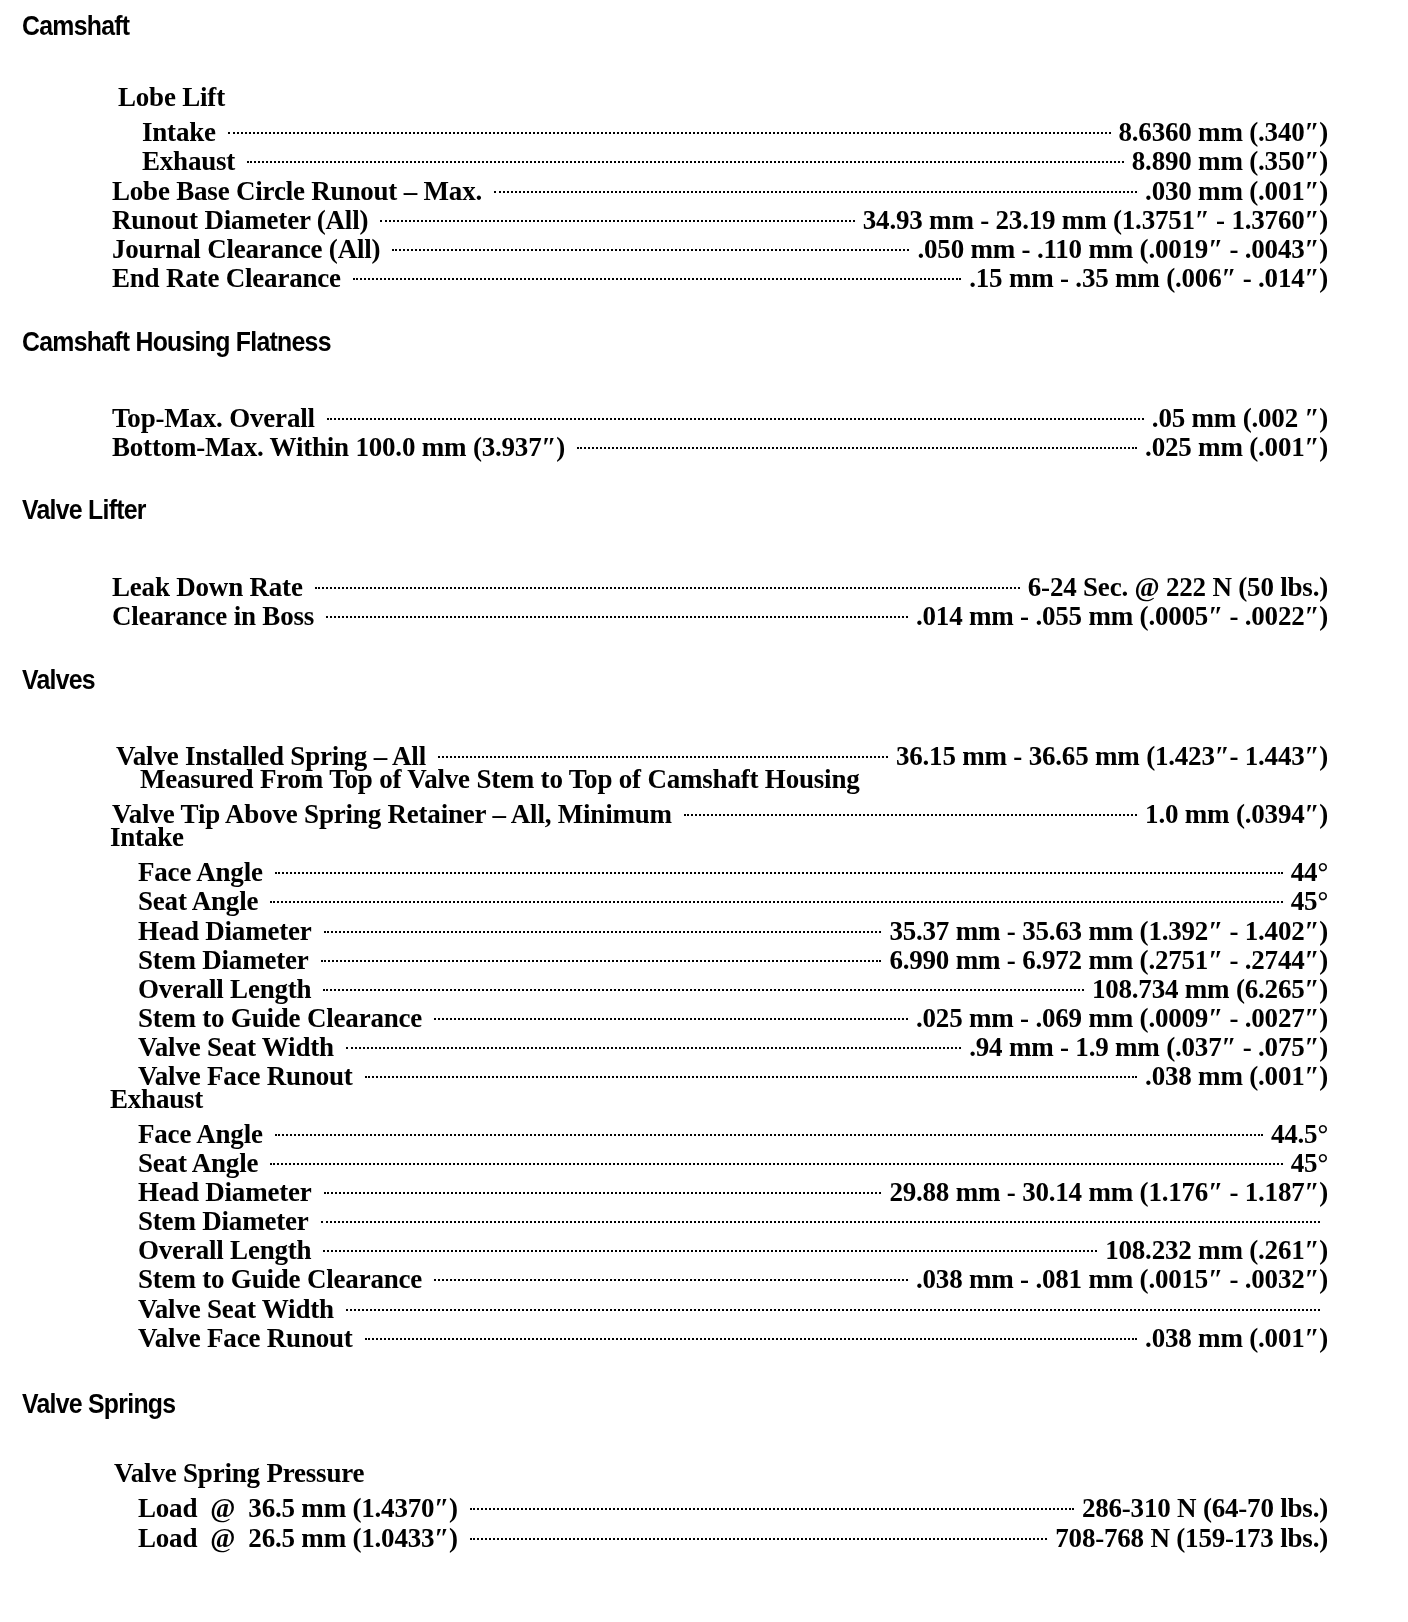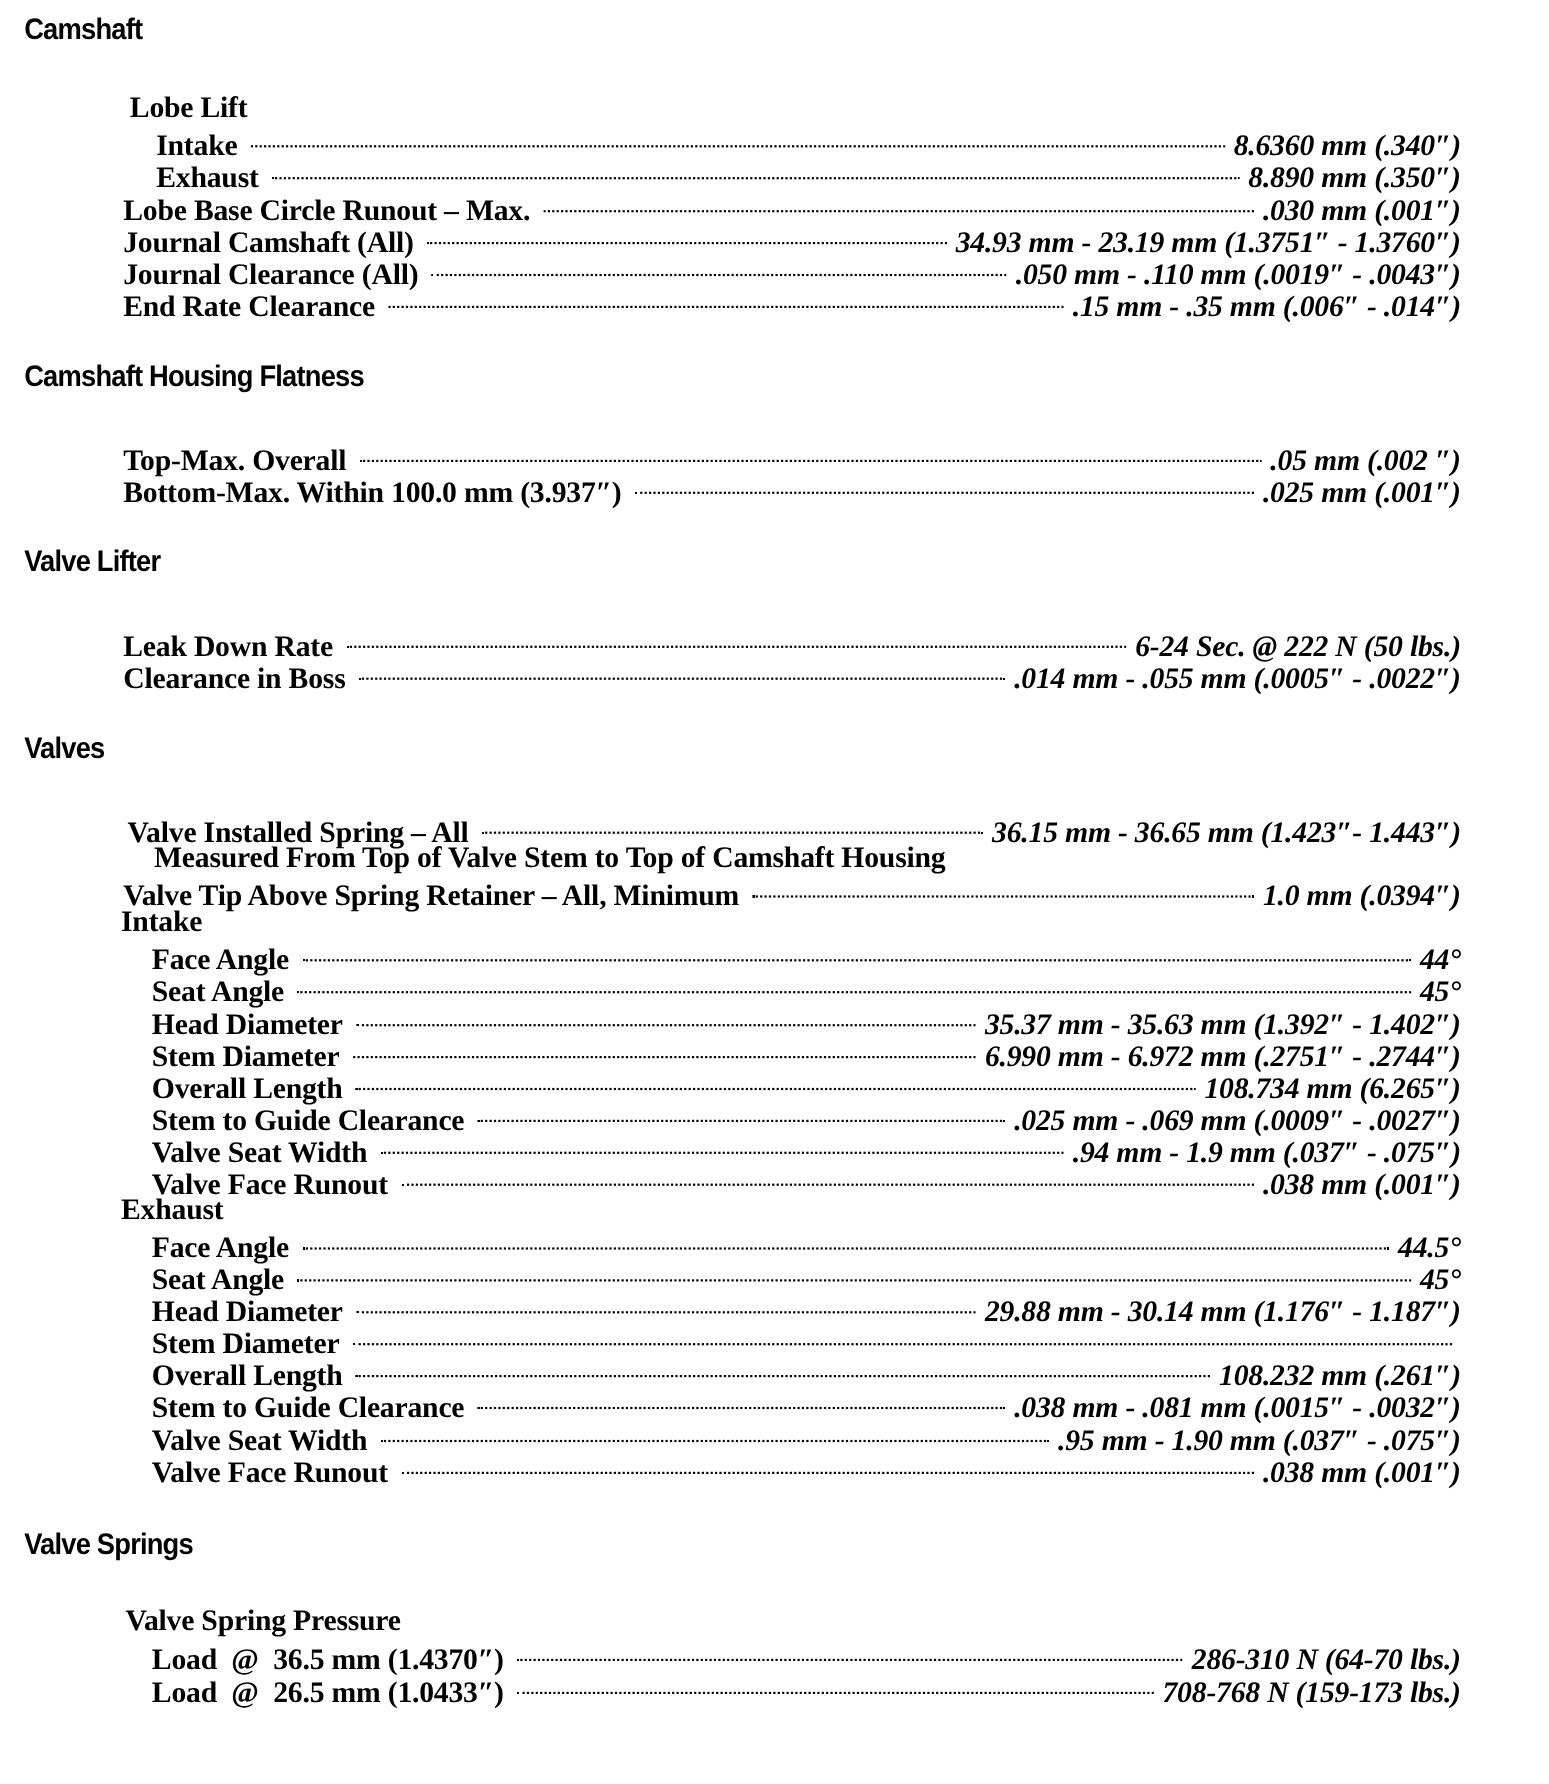--- a/index.html
+++ b/index.html
@@ -64,21 +64,20 @@
     .row .leader::before {
       content: "";
       position: absolute;
       left: 0;
       right: 0;
       bottom: 7px;
       border-bottom: 2.5px dotted #000;
     }
     .row .value {
       flex: 0 0 auto;
-      font-style: italic;
     }
   </style>
 </head>
 <body>
 
 <div class="page">
 
   <h2 class="section-heading" style="top:10px">Camshaft</h2>
   <div class="spec-block">
     <div class="row nolead" style="top:82px;left:118px;right:80px">
@@ -93,21 +92,21 @@
       <span class="label">Exhaust</span>
       <span class="leader"></span>
       <span class="value">8.890 mm (.350″)</span>
     </div>
     <div class="row" style="top:170px;left:112px;right:80px">
       <span class="label">Lobe Base Circle Runout – Max.</span>
       <span class="leader"></span>
       <span class="value">.030 mm (.001″)</span>
     </div>
     <div class="row" style="top:199px;left:112px;right:80px">
-      <span class="label">Journal Camshaft (All)</span>
+      <span class="label">Runout Diameter (All)</span>
       <span class="leader"></span>
       <span class="value">34.93 mm - 23.19 mm (1.3751″ - 1.3760″)</span>
     </div>
     <div class="row" style="top:228px;left:112px;right:80px">
       <span class="label">Journal Clearance (All)</span>
       <span class="leader"></span>
       <span class="value">.050 mm - .110 mm (.0019″ - .0043″)</span>
     </div>
     <div class="row" style="top:257px;left:112px;right:80px">
       <span class="label">End Rate Clearance</span>
@@ -230,21 +229,20 @@
       <span class="value">108.232 mm (.261″)</span>
     </div>
     <div class="row" style="top:1258px;left:138px;right:80px">
       <span class="label">Stem to Guide Clearance</span>
       <span class="leader"></span>
       <span class="value">.038 mm - .081 mm (.0015″ - .0032″)</span>
     </div>
     <div class="row" style="top:1288px;left:138px;right:80px">
       <span class="label">Valve Seat Width</span>
       <span class="leader"></span>
-      <span class="value">.95 mm - 1.90 mm (.037″ - .075″)</span>
     </div>
     <div class="row" style="top:1317px;left:138px;right:80px">
       <span class="label">Valve Face Runout</span>
       <span class="leader"></span>
       <span class="value">.038 mm (.001″)</span>
     </div>
   </div>
 
   <h2 class="section-heading" style="top:1388px">Valve Springs</h2>
   <div class="spec-block">

